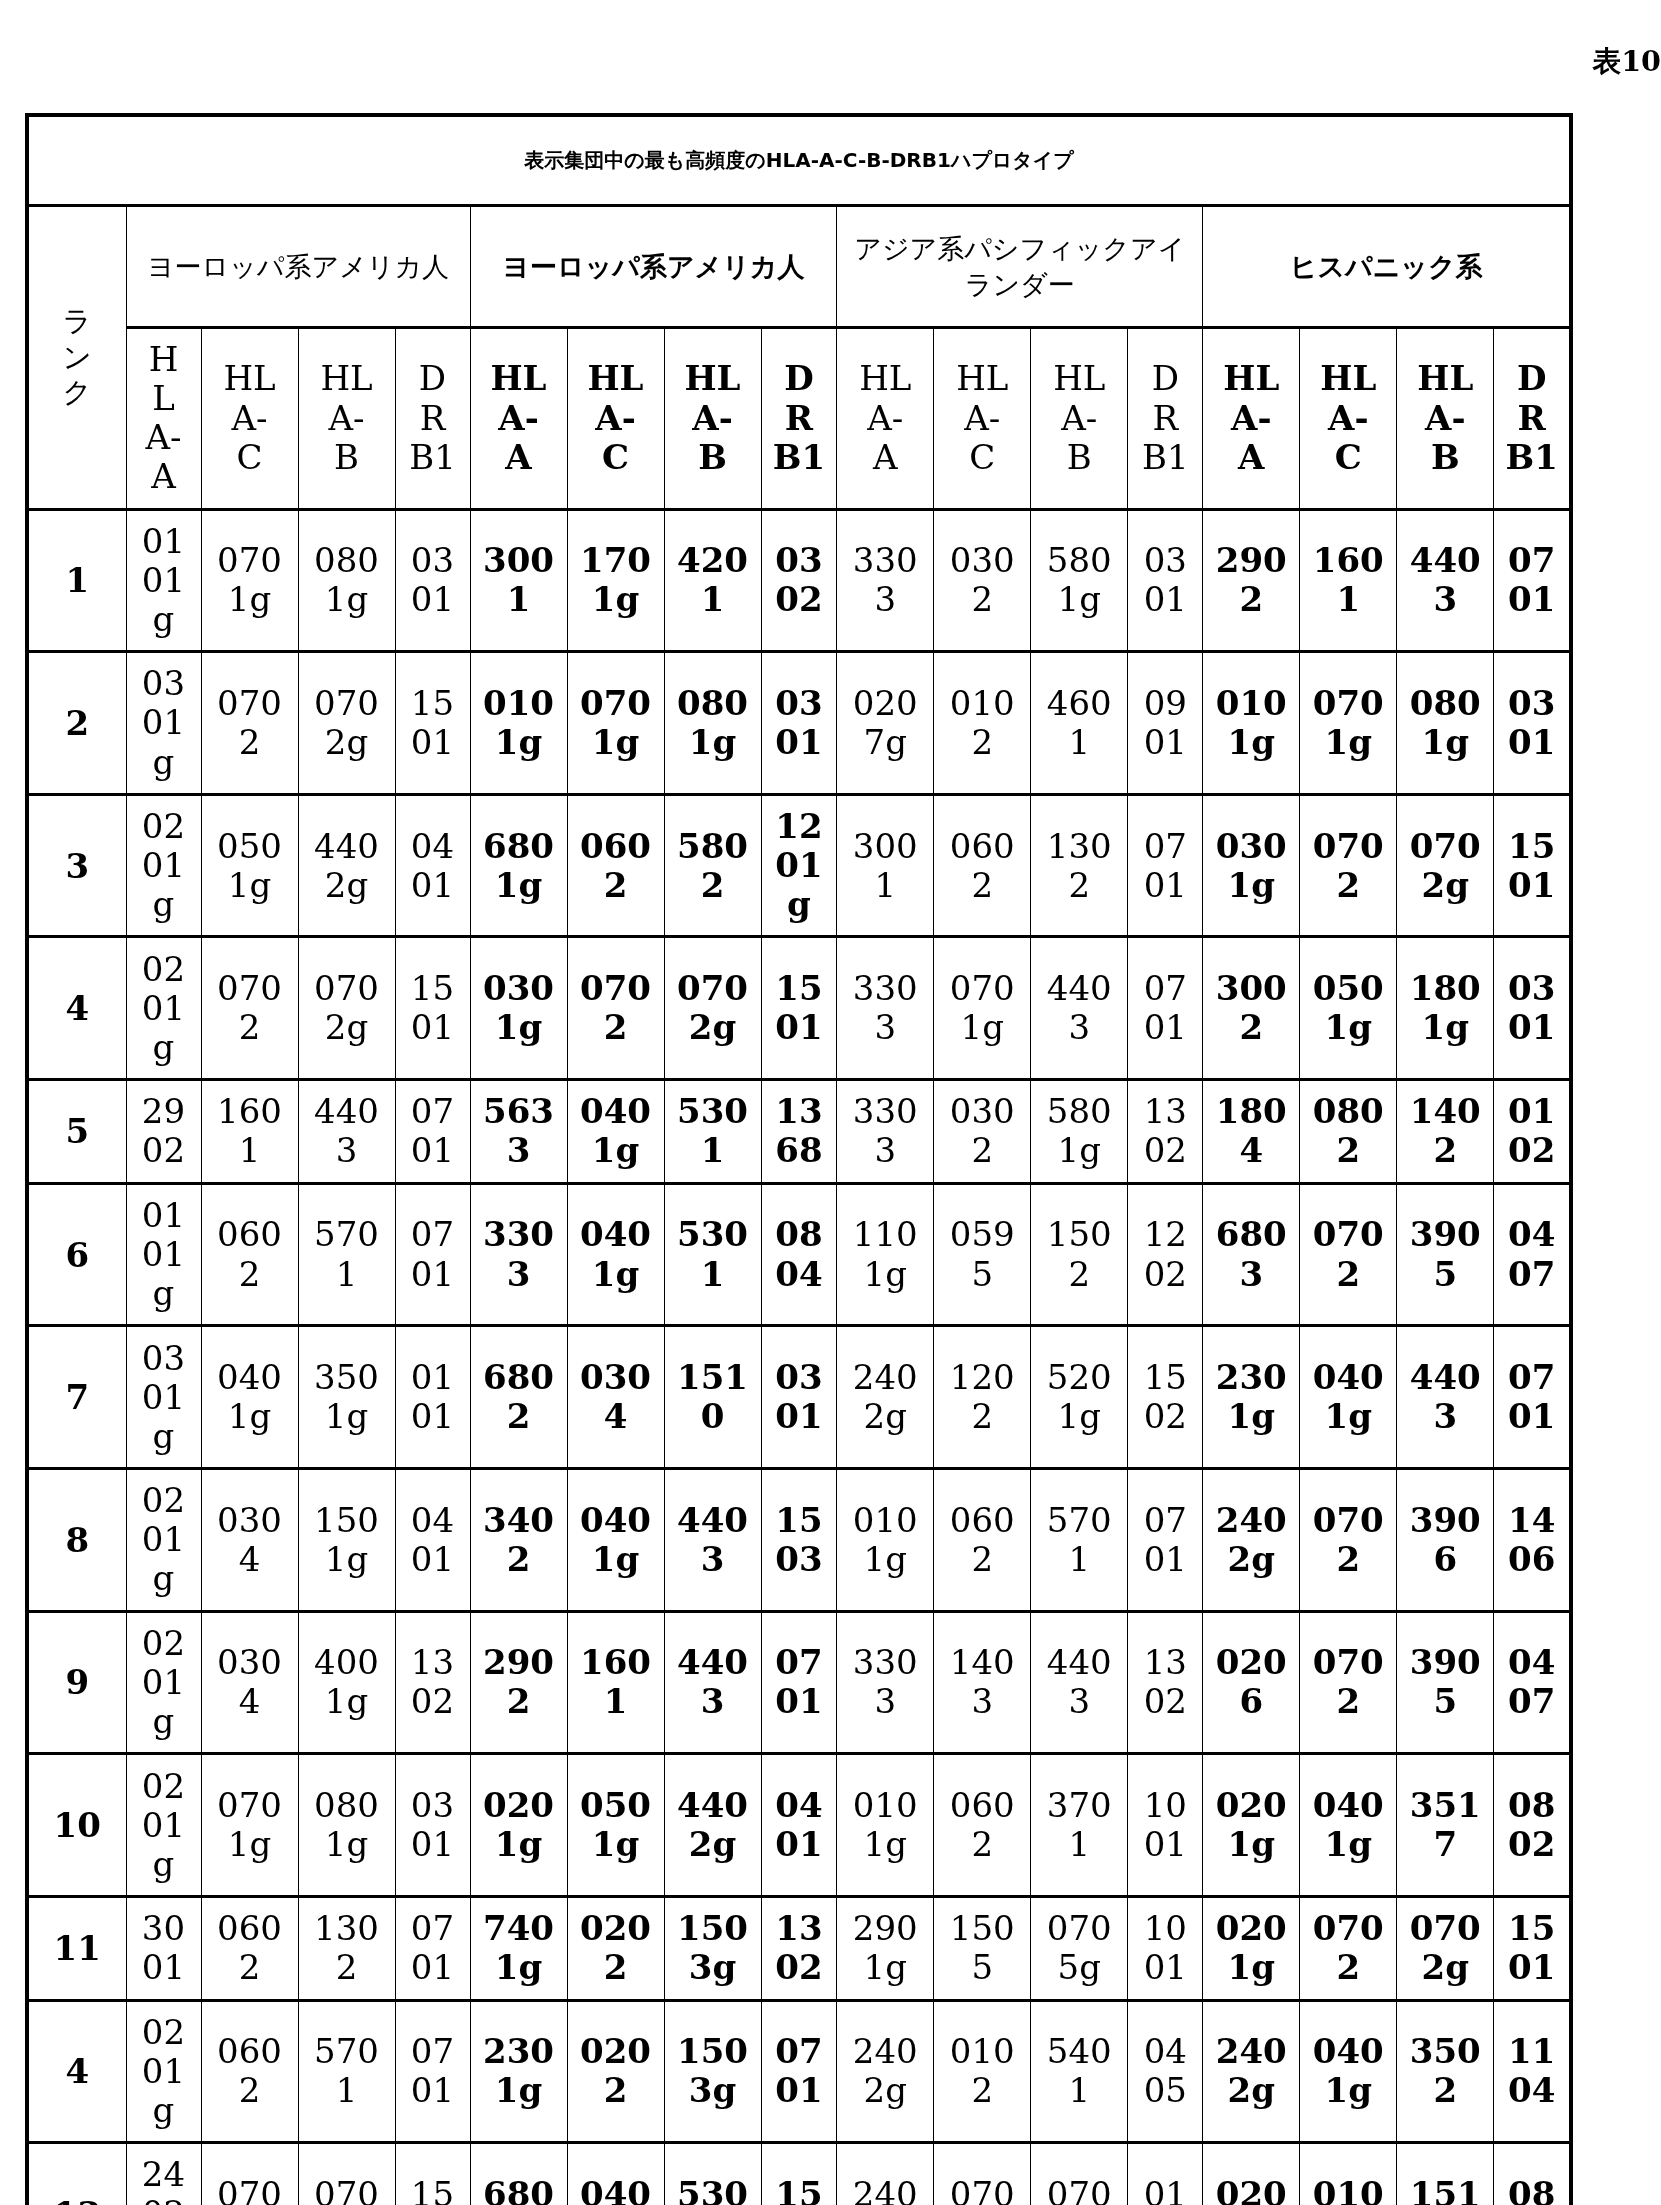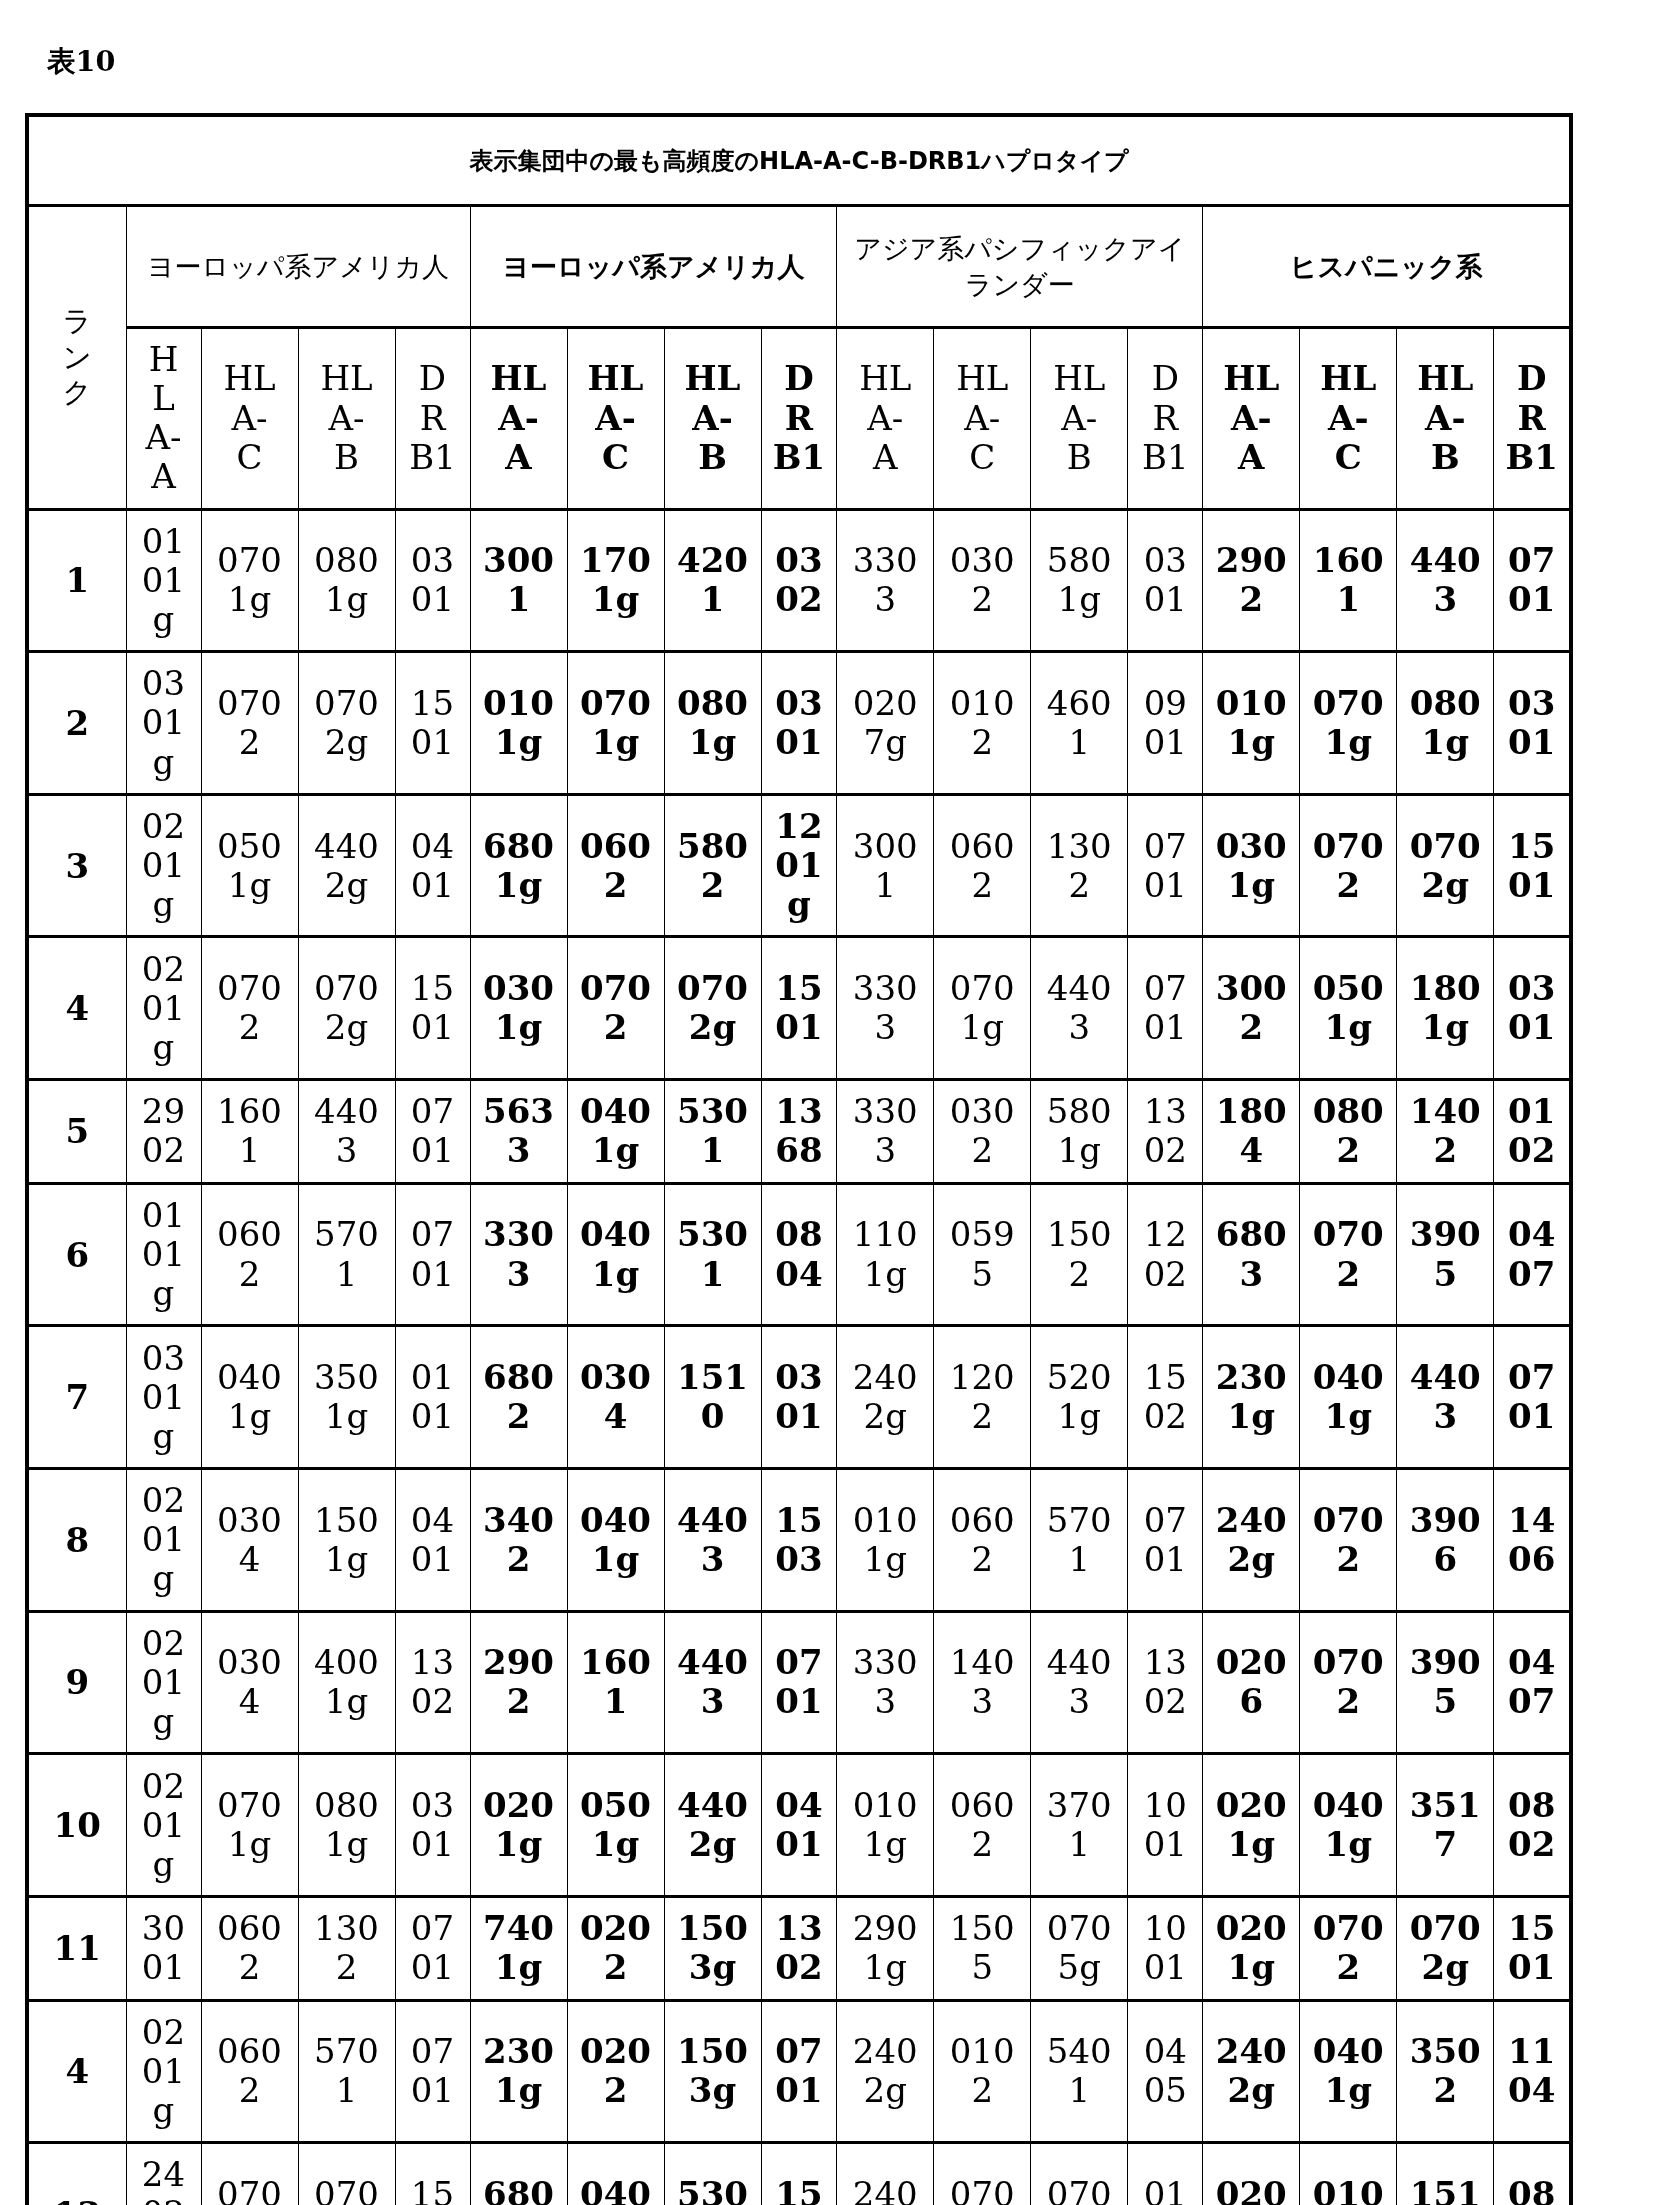--- a/index.html
+++ b/index.html
@@ -5,20 +5,21 @@
   html,body{margin:0;padding:0;background:#fff;}
   body{
     width:1661px;height:2205px;
     font-family:"DejaVu Serif","Liberation Serif",serif;
     color:#000;
   }
   .page-title{
     padding:42px 0 0 47px;
     font-size:28.6px;font-weight:bold;
     font-family:"DejaVu Serif","Liberation Serif",serif;
+    text-align:right;
   }
   table.hap{
     border-collapse:collapse;
     table-layout:fixed;
     margin:32px 0 0 25px;
     border:4.3px solid #000;
   }
   col.c-rank{width:99px;}
   col.c-narrow{width:75px;}
   col.c-hla{width:97px;}
@@ -26,21 +27,21 @@
   td,th{
     border:1.9px solid #000;
     border-top-width:3.1px;border-bottom-width:3.1px;
     text-align:center;vertical-align:middle;
     font-weight:normal;
     padding:11.2px;
     box-sizing:content-box;
   }
   th.caption-cell{
     font-family:"DejaVu Sans","Liberation Sans",sans-serif;
-    font-size:24px;font-weight:bold;
+    font-size:20px;font-weight:bold;
     height:65px;
     border-bottom-width:3.7px;
   }
   th.group-hdr{
     font-family:"DejaVu Sans","Liberation Sans",sans-serif;
     font-size:27px;height:96px;
   }
   th.rank-hdr{
     font-family:"DejaVu Sans","Liberation Sans",sans-serif;
     font-size:28.6px;

